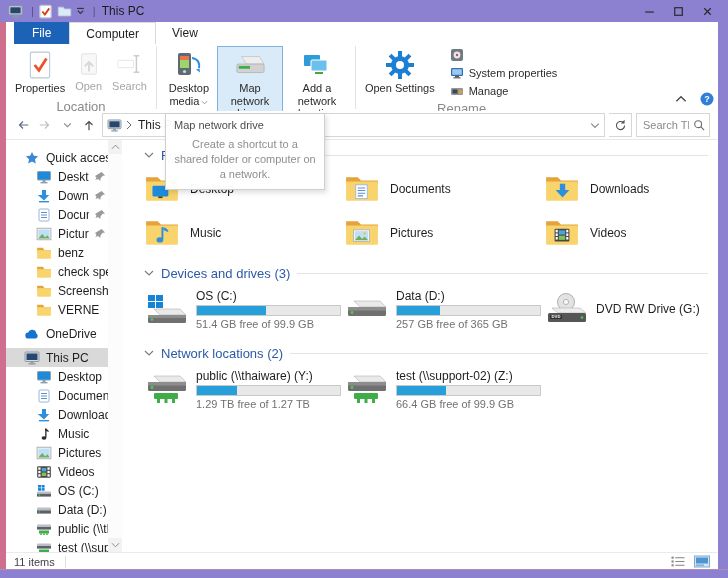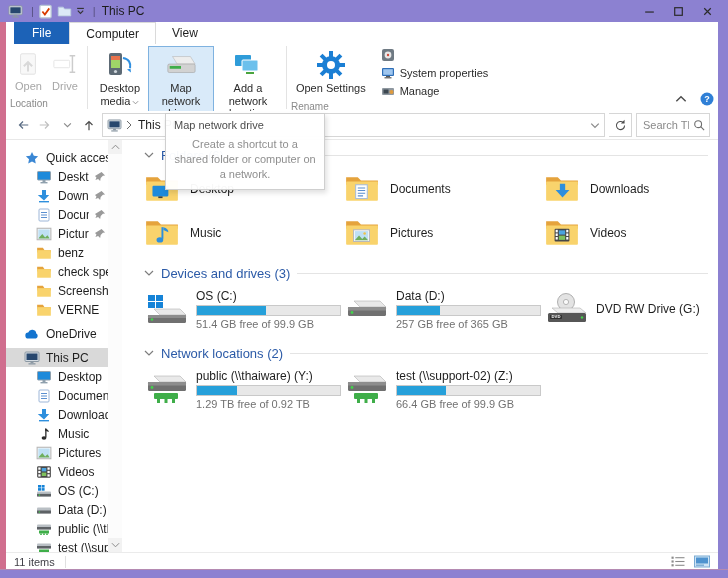--- a/index.html
+++ b/index.html
@@ -18,21 +18,21 @@
   .win-controls span{width:13px;height:13px;display:inline-flex;}
   
   .tabsrow{position:absolute;left:6px;top:22px;right:16px;height:22px;background:#fff;display:flex;align-items:stretch;padding-left:8px;}
   .tab{padding:0 16px;display:flex;align-items:center;font-size:12px;cursor:default;}
   .tab.file{background:var(--c-file-tab,#1c62b7);color:#fff;padding:0 18px;}
   .tab.active{border:1px solid #dadada;border-bottom:none;background:#fff;}
   
   .ribbon{position:absolute;left:6px;top:44px;right:10px;height:67px;background:#fff;border-bottom:1px solid #d9d9d9;display:flex;}
   .rgroup{display:flex;flex-direction:column;position:relative;padding:2px 4px 0 4px;}
   .rgroup .rbuttons{display:flex;flex:1;align-items:flex-start;}
-  .rgroup-label{font-size:10px;color:#8a8a8a;padding:1px 0 2px;}
+  .rgroup-label{text-align:center;font-size:13px;color:#8a8a8a;padding:1px 0 2px;}
   .rsep{width:1px;background:#e3e3e3;margin:2px 0;}
   .rbtn{display:flex;flex-direction:column;align-items:center;text-align:center;font-size:11px;
     padding:3px 4px 2px;border:1px solid transparent;line-height:1.15;color:#2b2b2b;}
   .rbtn .ricon{width:32px;height:30px;display:flex;align-items:center;justify-content:center;margin-bottom:2px;}
   .rbtn.small-ic .ricon{width:26px;height:28px;}
   .rbtn.disabled{color:#a6a6a6;}
   .rbtn.disabled .ricon{opacity:.5;filter:grayscale(1);}
   .rbtn.hovered{background:#d9eaf9;border:1px solid #7fb2e0;}
   .caret{display:inline-flex;width:7px;height:5px;margin-left:2px;}
   .sysgrid{display:flex;align-items:flex-start;}
@@ -158,37 +158,46 @@
 
   <div class="tabsrow">
     <div class="tab file">File</div>
     <div class="tab active">Computer</div>
     <div class="tab">View</div>
   </div>
 
   <div class="ribbon">
     <div class="rgroup">
       <div class="rbuttons">
+        <div class="rbtn">
+          <span class="ricon">
+              <svg viewBox="0 0 28 28">
+                <rect x="5" y="2" width="18" height="24" rx="1.5" fill="#fff" stroke="#b9c7d6"></rect>
+                <path d="M9 14l4 5 7-11" fill="none" stroke="#e8542f" stroke-width="2.6"></path>
+              </svg>
+            </span>
+          <span>Properties</span>
+        </div>
         <div class="rbtn disabled small-ic">
           <span class="ricon">
               <svg viewBox="0 0 28 28">
                 <rect x="6" y="3" width="16" height="22" rx="1.5" fill="#f3f3f3" stroke="#c4c4c4"></rect>
                 <path d="M14 22V12M9.5 16.5 14 12l4.5 4.5" fill="none" stroke="#9fb7cf" stroke-width="2.2"></path>
               </svg>
             </span>
           <span>Open</span>
         </div>
         <div class="rbtn disabled small-ic">
           <span class="ricon">
               <svg viewBox="0 0 28 28">
                 <rect x="2" y="10" width="17" height="8" rx="1" fill="#fff" stroke="#c9c9c9"></rect>
                 <path d="M22 5v18M19 5h6M19 23h6" stroke="#9a9a9a" stroke-width="1.6" fill="none"></path>
               </svg>
             </span>
-          <span>Drive</span>
+          <span>Search</span>
         </div>
       </div>
       <div class="rgroup-label">Location</div>
     </div>
     <div class="rsep"></div>
     <div class="rgroup">
       <div class="rbuttons">
         <div class="rbtn" style="width:46px">
           <span class="ricon">
               <svg viewBox="0 0 30 30">
@@ -826,21 +835,21 @@
                 <rect x="13" y="27" width="3" height="4" fill="#3fae49"></rect>
                 <rect x="20.5" y="27" width="3" height="4" fill="#3fae49"></rect>
                 <rect x="28" y="27" width="3" height="4" fill="#3fae49"></rect>
               </svg>
             </span>
             <div class="drive-info">
               <span class="drive-name">public (\\thaiware) (Y:)</span>
               <div class="cap-bar">
                 <div class="bar-fill" style="width: 28%;"></div>
               </div>
-              <span class="drive-free">1.29 TB free of 0.92 TB</span>
+              <span class="drive-free">1.29 TB free of 1.27 TB</span>
             </div>
           </div>
           <div class="drive-tile">
             <span class="dic">
               <svg viewBox="0 0 44 34">
                 <polygon points="10,4 36,4 42,10 16,10" fill="#e9e9e9" stroke="#b1b1b1" stroke-width="0.6"></polygon>
                 <rect x="4" y="10" width="38" height="9" rx="1.5" fill="#707070"></rect>
                 <rect x="4" y="10" width="38" height="3.5" fill="#8d8d8d"></rect>
                 <circle cx="8" cy="15.5" r="1.4" fill="#44d14c"></circle>
                 <rect x="10" y="21" width="24" height="6" rx="1" fill="#3fae49"></rect>

